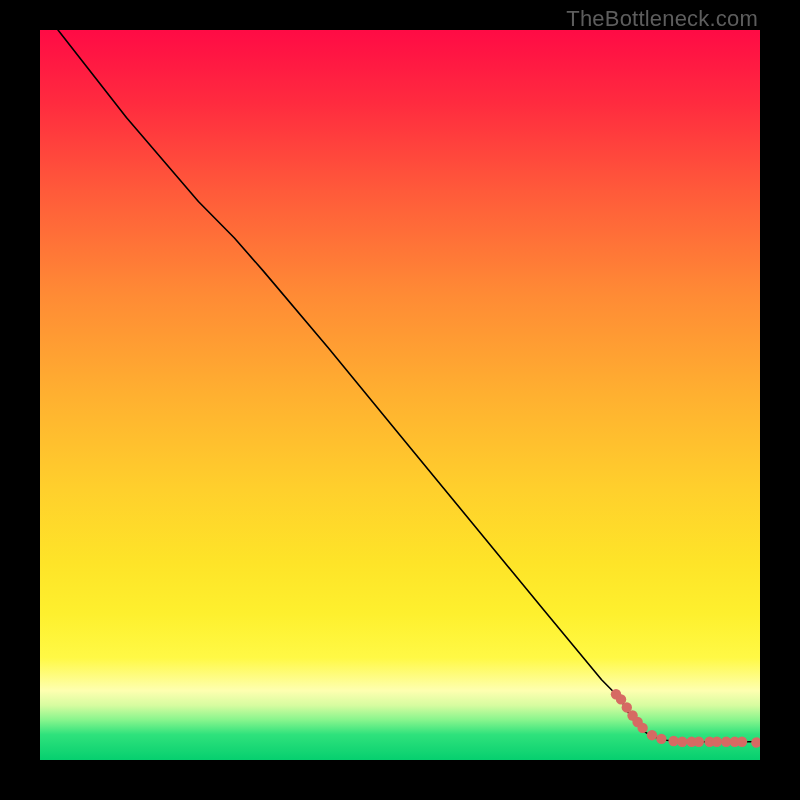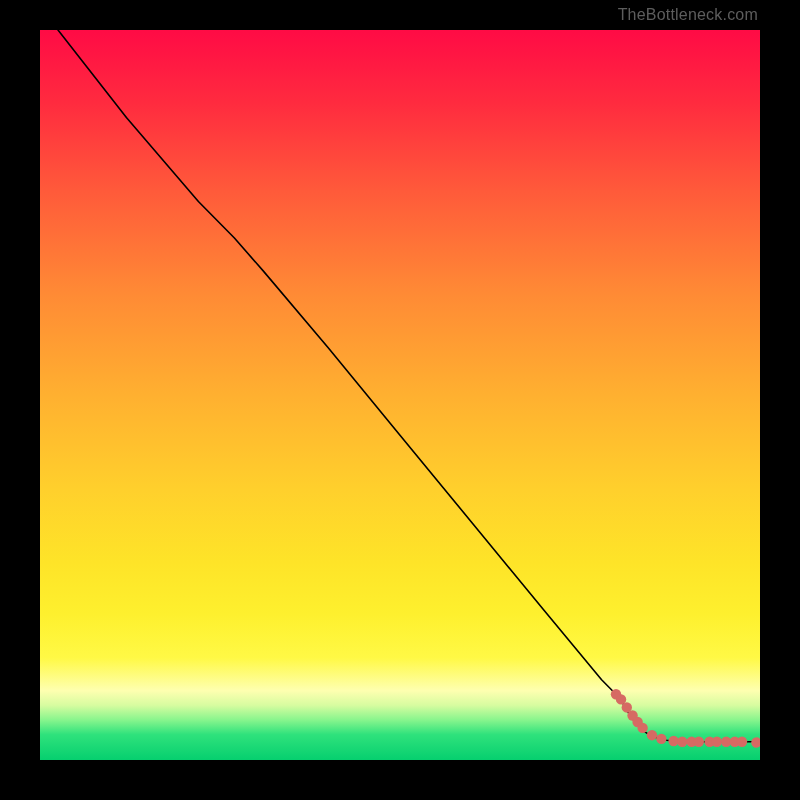--- a/index.html
+++ b/index.html
@@ -46,21 +46,21 @@
       #88f58d 94.5%,
       #2fe27c 96.5%,
       #06cf6f 100%
     );
   }
   .watermark {
     position: absolute;
     top: 6px;
     right: 42px;
     color: #5d5d5d;
-    font-size: 16px;
+    font-size: 22px;
     font-weight: 500;
     letter-spacing: 0.2px;
     user-select: none;
   }
   svg.overlay {
     position: absolute;
     inset: 0;
     width: 100%;
     height: 100%;
   }

